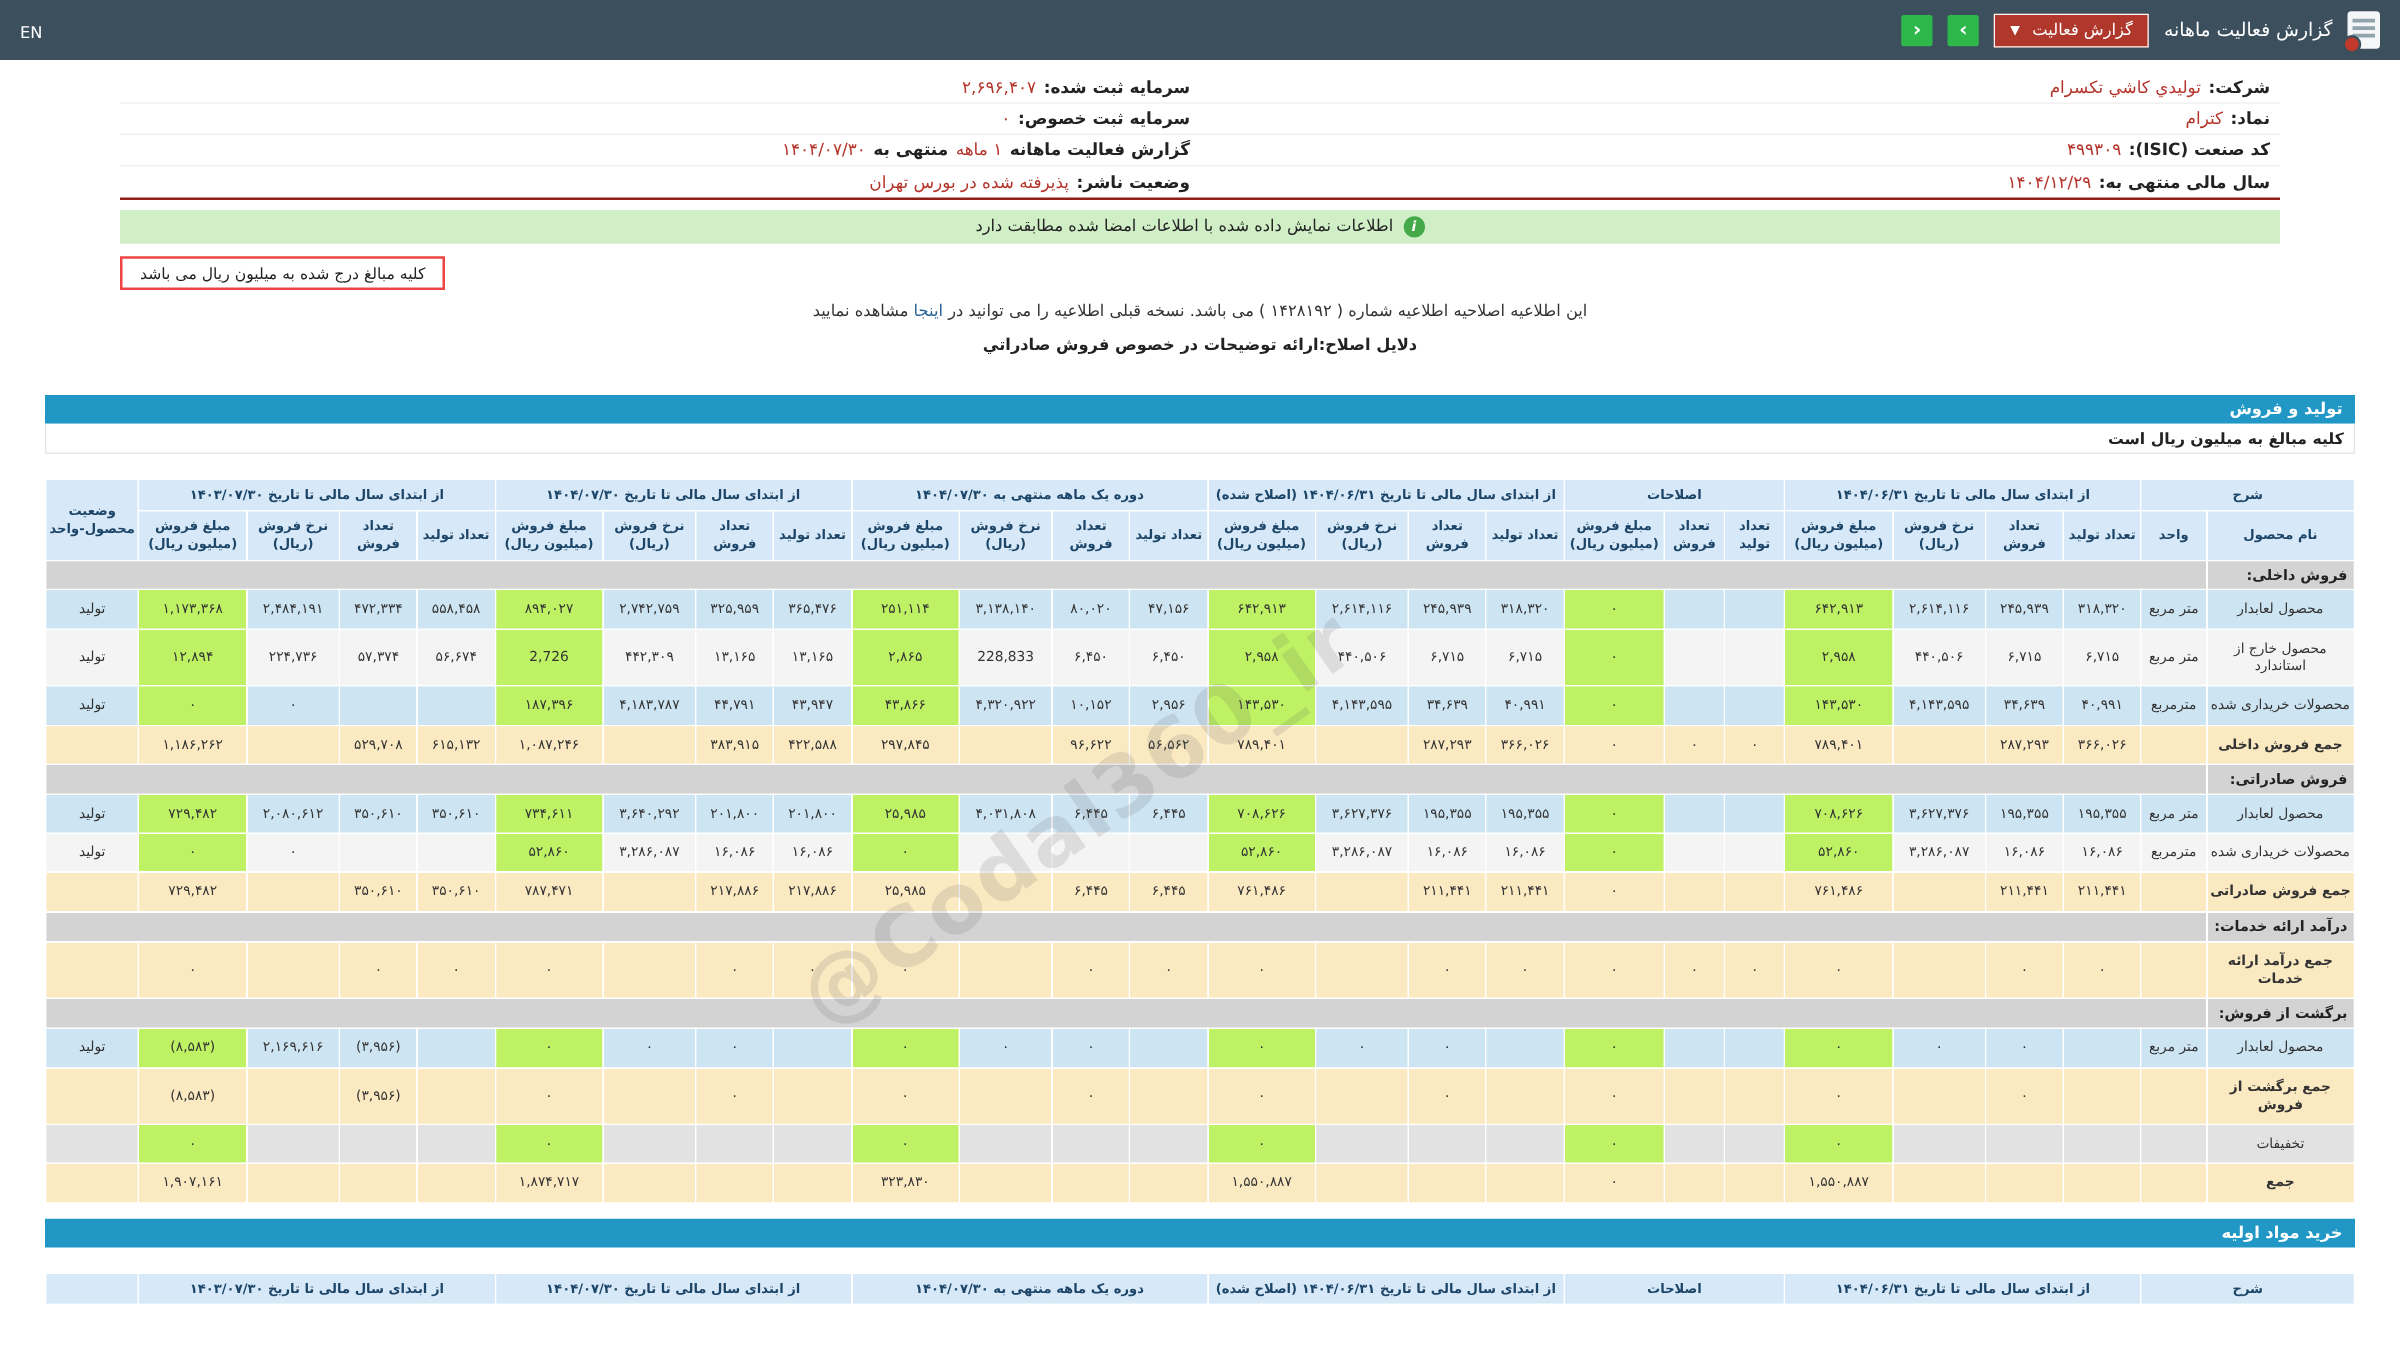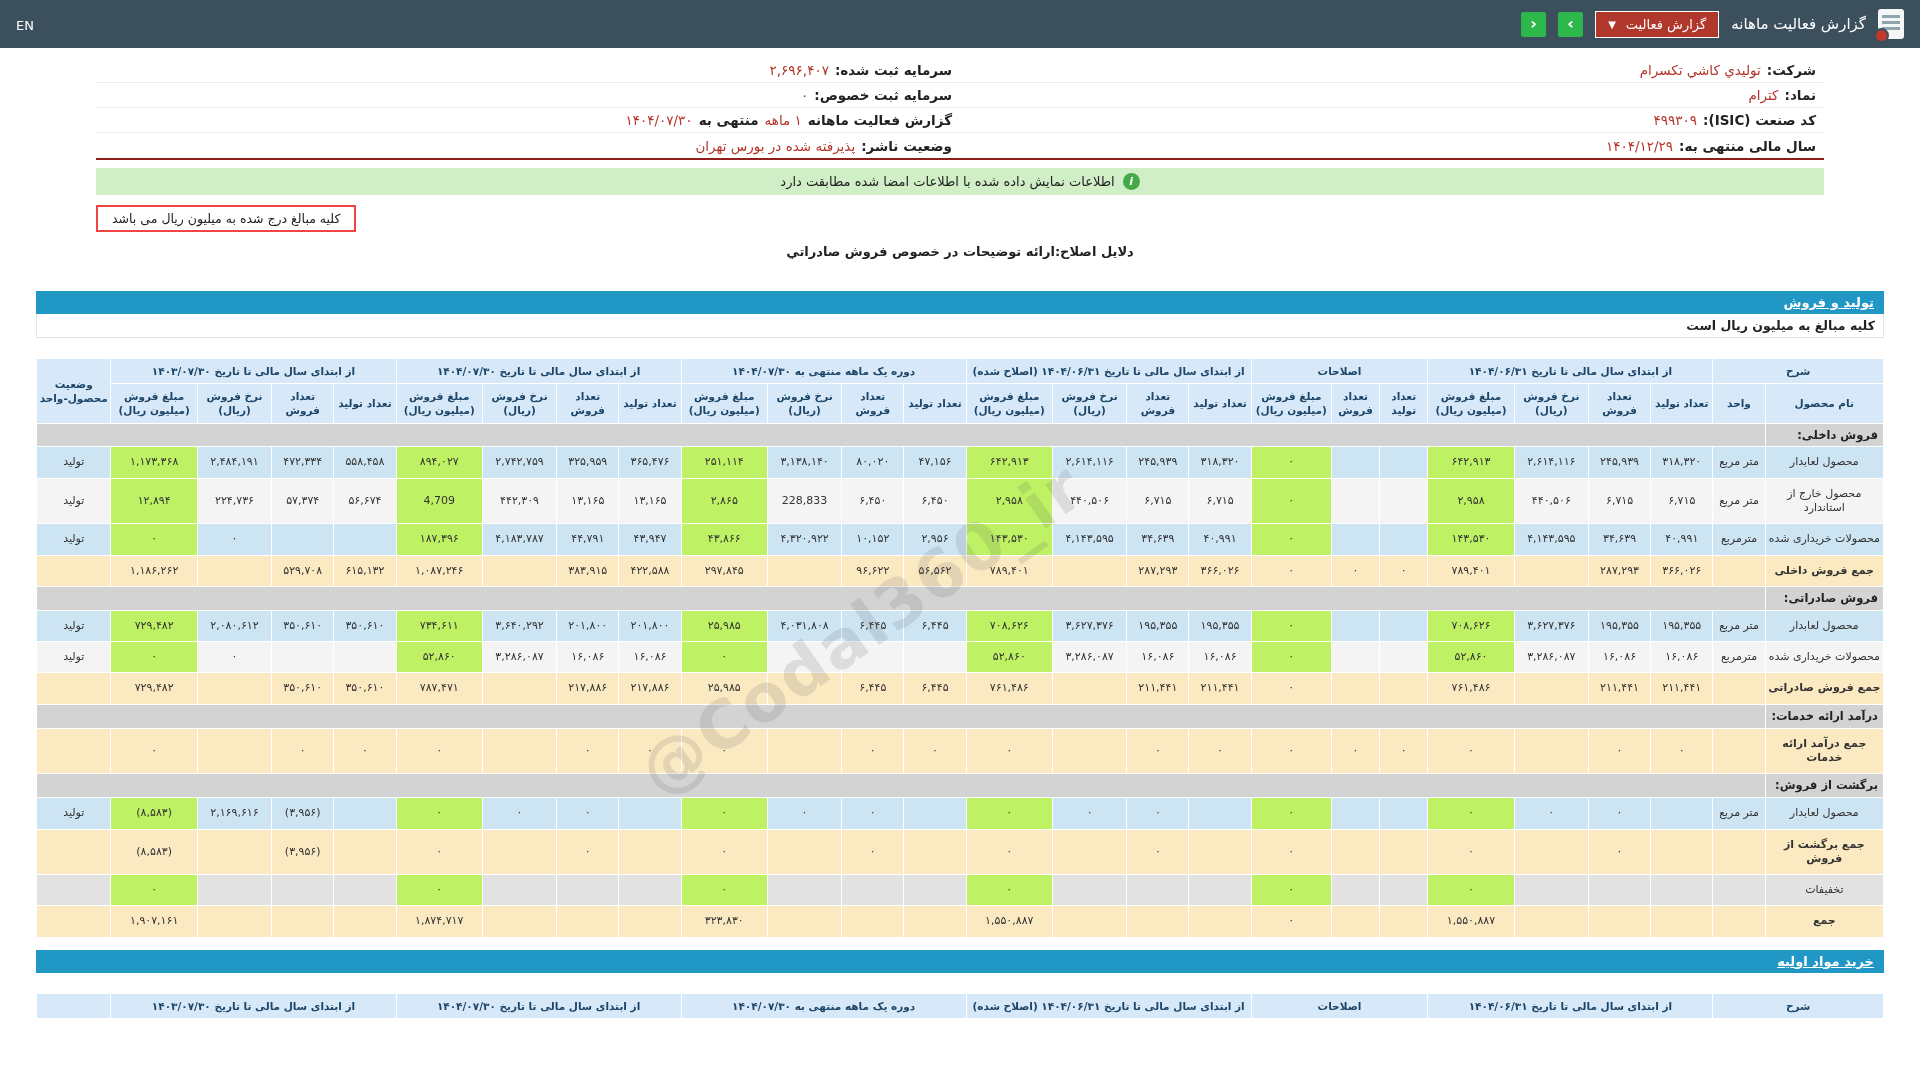--- a/index.html
+++ b/index.html
@@ -47,21 +47,21 @@
   .amounts-box { display: inline-block; direction: rtl; border: 2px solid #ef4444;
     padding: 4px 14px; font-size: 12.5px; color: #222; background: #fff; }
 
   .notice { text-align: center; margin-top: 10px; font-size: 13px; color: #333; }
   .notice .here-link { color: #2a6496; cursor: pointer; }
   .reason { text-align: center; margin-top: 12px; font-size: 13px; font-weight: bold; color: #222; }
 
   
   .tables { padding: 0 36px; margin-top: 32px; position: relative; }
   .sec-bar { background: #2097c5; color: #fff; font-weight: bold; font-size: 13px;
-    padding: 4px 10px; text-decoration: underline; }
+    padding: 4px 10px; }
   .sec-bar.mt { margin-top: 12px; }
   .tbl-note { border: 1px solid #e3e3e3; border-top: none; background: #fff; color: #222;
     font-weight: bold; font-size: 12.5px; padding: 4px 8px; }
 
   table.rep { width: 100%; border-collapse: collapse; table-layout: fixed; margin-top: 20px;
     background: #fff; }
   table.rep th, table.rep td { border: 1px solid #fff; overflow: hidden; }
   table.rep thead th { background: #d7e9f8; color: #1c4568; font-weight: bold; font-size: 10.5px;
     padding: 5px 2px; text-align: center; line-height: 1.35; }
   table.rep td { font-size: 11px; color: #333; text-align: center; padding: 8px 2px;
@@ -144,20 +144,23 @@
 
   <div class="signed-banner">
     <span class="info-icon">i</span>
     <span>اطلاعات نمایش داده شده با اطلاعات امضا شده مطابقت دارد</span>
   </div>
 
   <div class="amounts-row">
     <span class="amounts-box">کلیه مبالغ درج شده به میلیون ریال می باشد</span>
   </div>
 
+  <p class="notice">
+    <span>این اطلاعیه اصلاحیه اطلاعیه شماره ( ۱۴۲۸۱۹۲ ) می باشد. نسخه قبلی اطلاعیه را می توانید در </span><a class="here-link">اینجا</a><span> مشاهده نمایید</span>
+  </p>
 
   <p class="reason">دلایل اصلاح:ارائه توضیحات در خصوص فروش صادراتي</p>
 </div>
 
 <div class="tables">
   <div class="sec-bar">تولید و فروش</div>
   <div class="tbl-note">کلیه مبالغ به میلیون ریال است</div>
   <table class="rep" id="prod-table">
       <colgroup>
         <col style="width: 118px;">
@@ -273,21 +276,21 @@
           <td>۶,۷۱۵</td>
           <td>۴۴۰,۵۰۶</td>
           <td class="amt">۲,۹۵۸</td>
           <td>۶,۴۵۰</td>
           <td>۶,۴۵۰</td>
           <td>228,833</td>
           <td class="amt">۲,۸۶۵</td>
           <td>۱۳,۱۶۵</td>
           <td>۱۳,۱۶۵</td>
           <td>۴۴۲,۳۰۹</td>
-          <td class="amt">4,709</td>
+          <td class="amt">2,726</td>
           <td>۵۶,۶۷۴</td>
           <td>۵۷,۳۷۴</td>
           <td>۲۲۴,۷۳۶</td>
           <td class="amt">۱۲,۸۹۴</td>
           <td>تولید</td>
         </tr>
         <tr class="t-blue">
           <td class="name-cell">محصولات خریداری شده</td>
           <td>مترمربع</td>
           <td>۴۰,۹۹۱</td>

